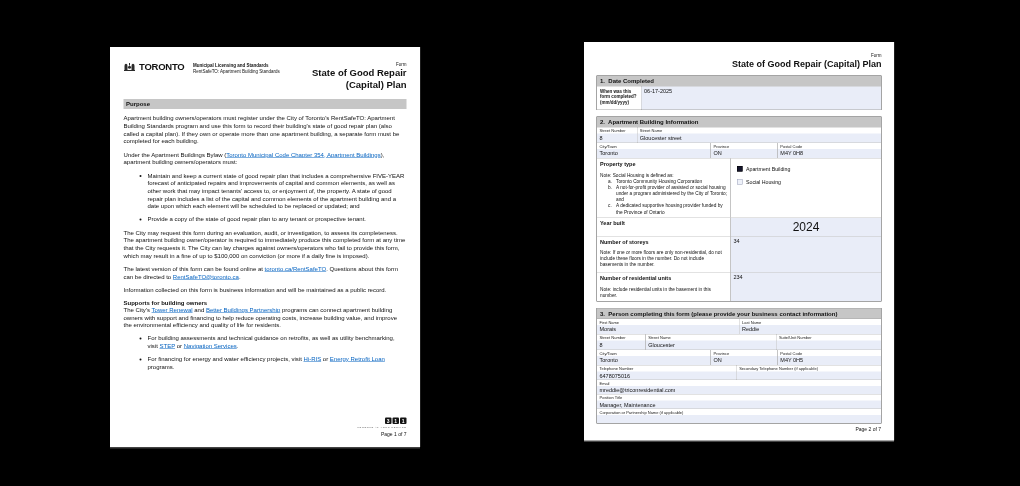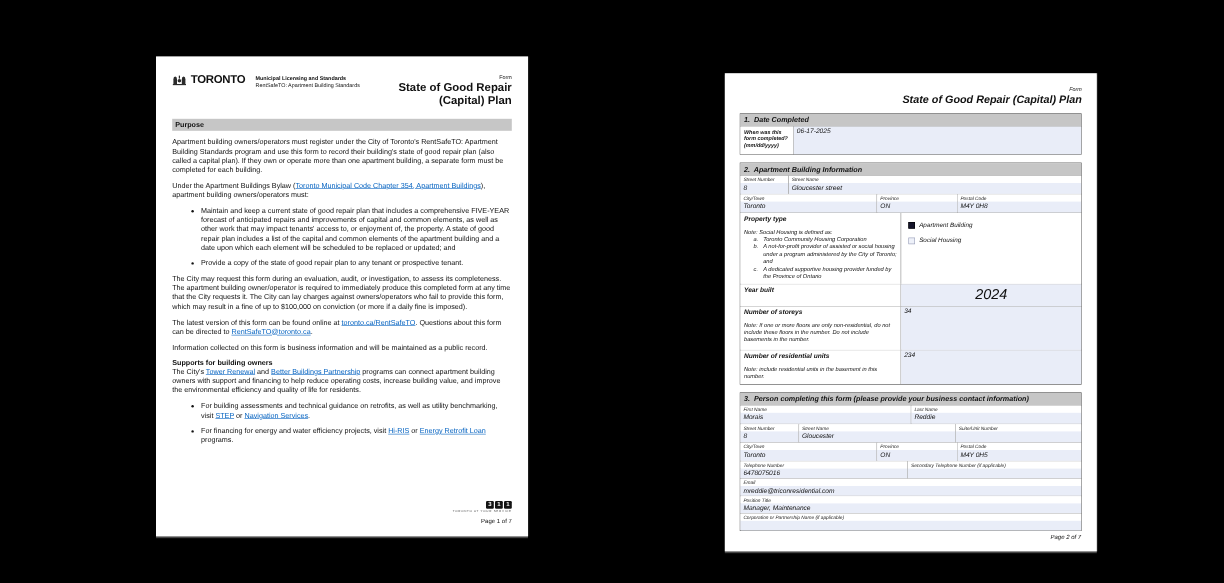--- a/index.html
+++ b/index.html
@@ -1,22 +1,22 @@
 <!DOCTYPE html>
 <html style="--field-bg: #e9edf8; --bar-bg: #c6c6c6; --link: #0563c1; --border: #4a4a4a; --border-light: #8a8a8a;"><head>
 <meta charset="utf-8">
 <style>
   html,body{margin:0;padding:0;}
   body{
     width:1020px;height:486px;background:#000;position:relative;overflow:hidden;
     font-family:"Liberation Sans",sans-serif;color:#111;
   }
-  .page-pos{position:absolute;width:310px;height:400px;margin-left:20px;}
+  .page-pos{position:absolute;width:310px;height:400px;}
   #pos1{left:110px;top:47px;}
-  #pos2{left:584px;top:61px;font-style:italic;}
+  #pos2{left:584px;top:42px;}
   .page{
     width:620px;background:#fff;transform:scale(0.5);transform-origin:0 0;
     box-sizing:border-box;position:relative;overflow:hidden;
     box-shadow:0 3px 0 rgba(150,150,150,.45), 2px 0 0 rgba(120,120,120,.25);
   }
   #p1{height:800px;padding:30px 27px 24px;}
   #p2{height:797px;padding:22px 25px;}
 
   
   .hdr{display:flex;justify-content:space-between;align-items:flex-start;}

